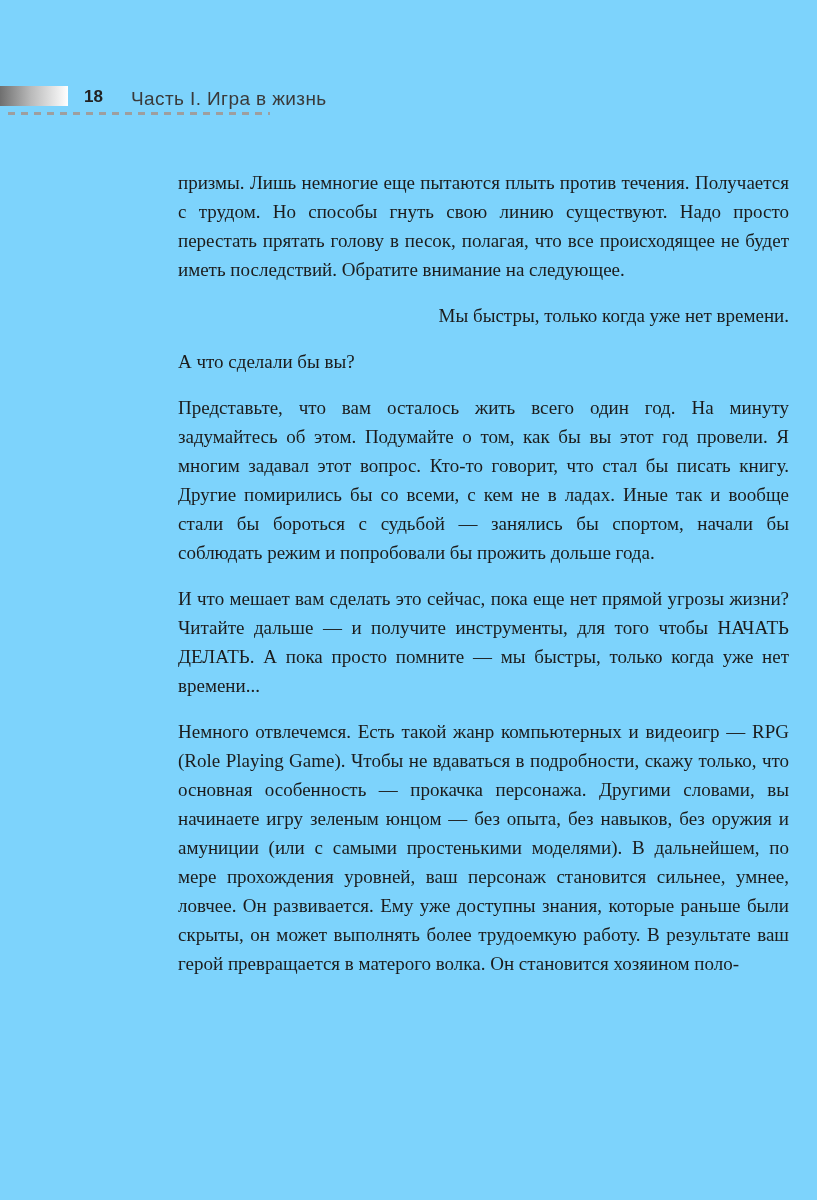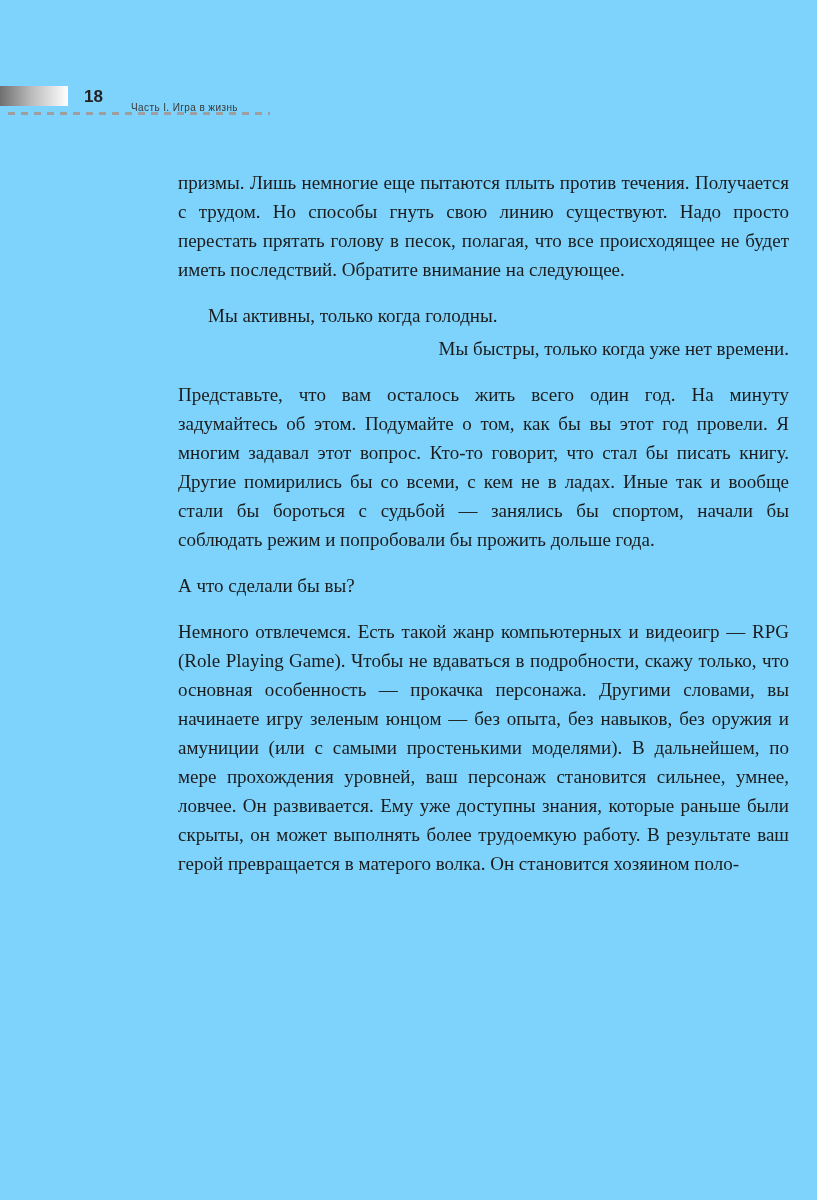--- a/index.html
+++ b/index.html
@@ -31,23 +31,23 @@
     top: 87px;
     font-family: "Liberation Sans", sans-serif;
     font-weight: bold;
     font-size: 17px;
     color: #222222;
     line-height: 20px;
   }
   .chapter-title {
     position: absolute;
     left: 131px;
-    top: 99px;
+    top: 90px;
     font-family: "Liberation Sans", sans-serif;
-    font-size: 10px;
+    font-size: 19px;
     color: #3a3a3a;
     letter-spacing: 0.4px;
     line-height: 17px;
   }
   .dashed-divider {
     position: absolute;
     left: 8px;
     top: 112px;
     width: 262px;
     height: 3px;
@@ -92,27 +92,27 @@
   <div class="page-number">18</div>
 
   <div class="chapter-title">Часть I. Игра в жизнь</div>
 
   <div class="dashed-divider"></div>
 
   <div class="text-block">
 
     <p>призмы. Лишь немногие еще пытаются плыть против течения. Получается с трудом. Но способы гнуть свою линию существуют. Надо просто перестать прятать голову в песок, полагая, что все происходящее не будет иметь последствий. Обратите внимание на следующее.</p>
 
-    <p class="quote quote-first">Мы активны, только когда голодны.</p>
 
 
     <p class="quote quote-last">Мы быстры, только когда уже нет времени.</p>
 
+    <p>А что сделали бы вы?</p>
+
     <p>Представьте, что вам осталось жить всего один год. На минуту задумайтесь об этом. Подумайте о том, как бы вы этот год провели. Я многим задавал этот вопрос. Кто-то говорит, что стал бы писать книгу. Другие помирились бы со всеми, с кем не в ладах. Иные так и вообще стали бы бороться с судьбой — занялись бы спортом, начали бы соблюдать режим и попробовали бы прожить дольше года.</p>
 
-    <p>А что сделали бы вы?</p>
-
+    <p>И что мешает вам сделать это сейчас, пока еще нет прямой угрозы жизни? Читайте дальше — и получите инструменты, для того чтобы НАЧАТЬ ДЕЛАТЬ. А пока просто помните — мы быстры, только когда уже нет времени...</p>
 
     <p>Немного отвлечемся. Есть такой жанр компьютерных и видеоигр — RPG (Role Playing Game). Чтобы не вдаваться в подробности, скажу только, что основная особенность — прокачка персонажа. Другими словами, вы начинаете игру зеленым юнцом — без опыта, без навыков, без оружия и амуниции (или с самыми простенькими моделями). В дальнейшем, по мере прохождения уровней, ваш персонаж становится сильнее, умнее, ловчее. Он развивается. Ему уже доступны знания, которые раньше были скрыты, он может выполнять более трудоемкую работу. В результате ваш герой превращается в матерого волка. Он становится хозяином поло-</p>
 
   </div>
 
 </div>
 
 </body></html>

